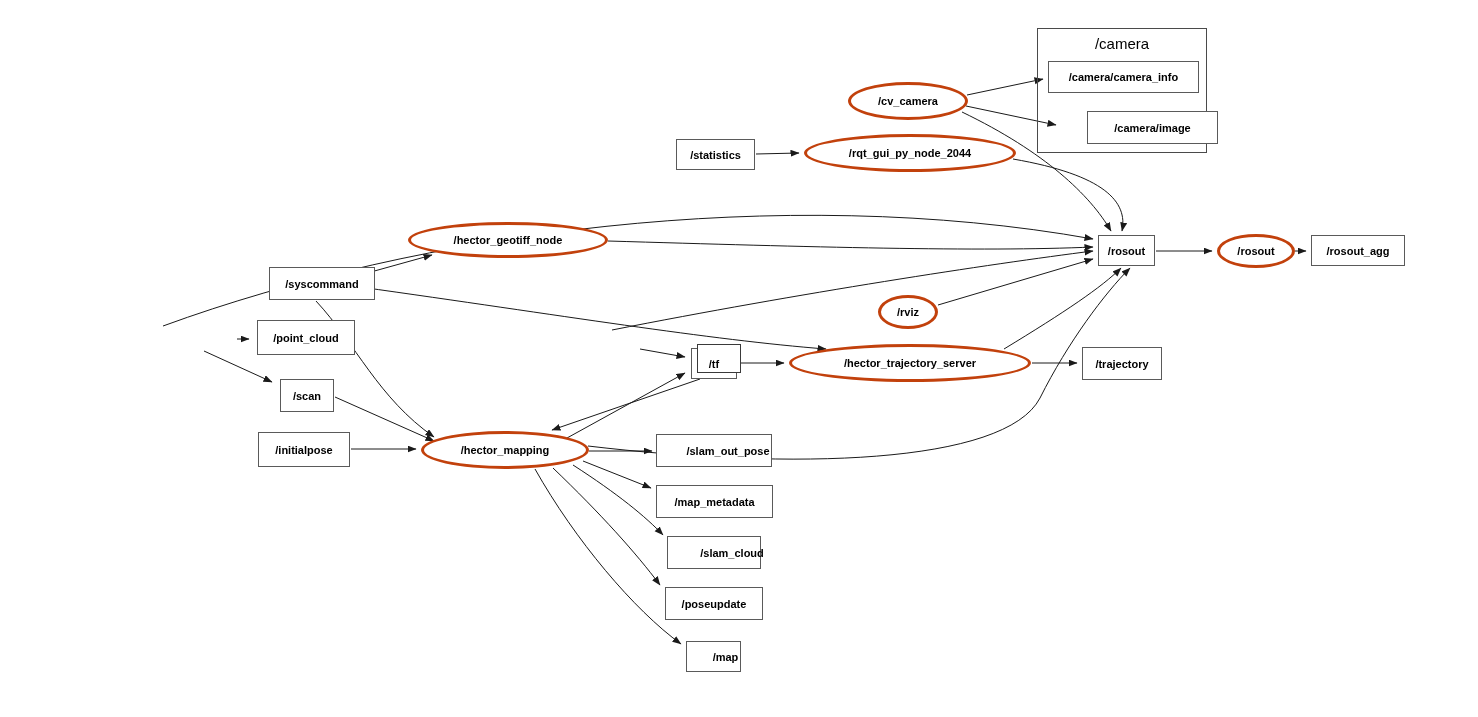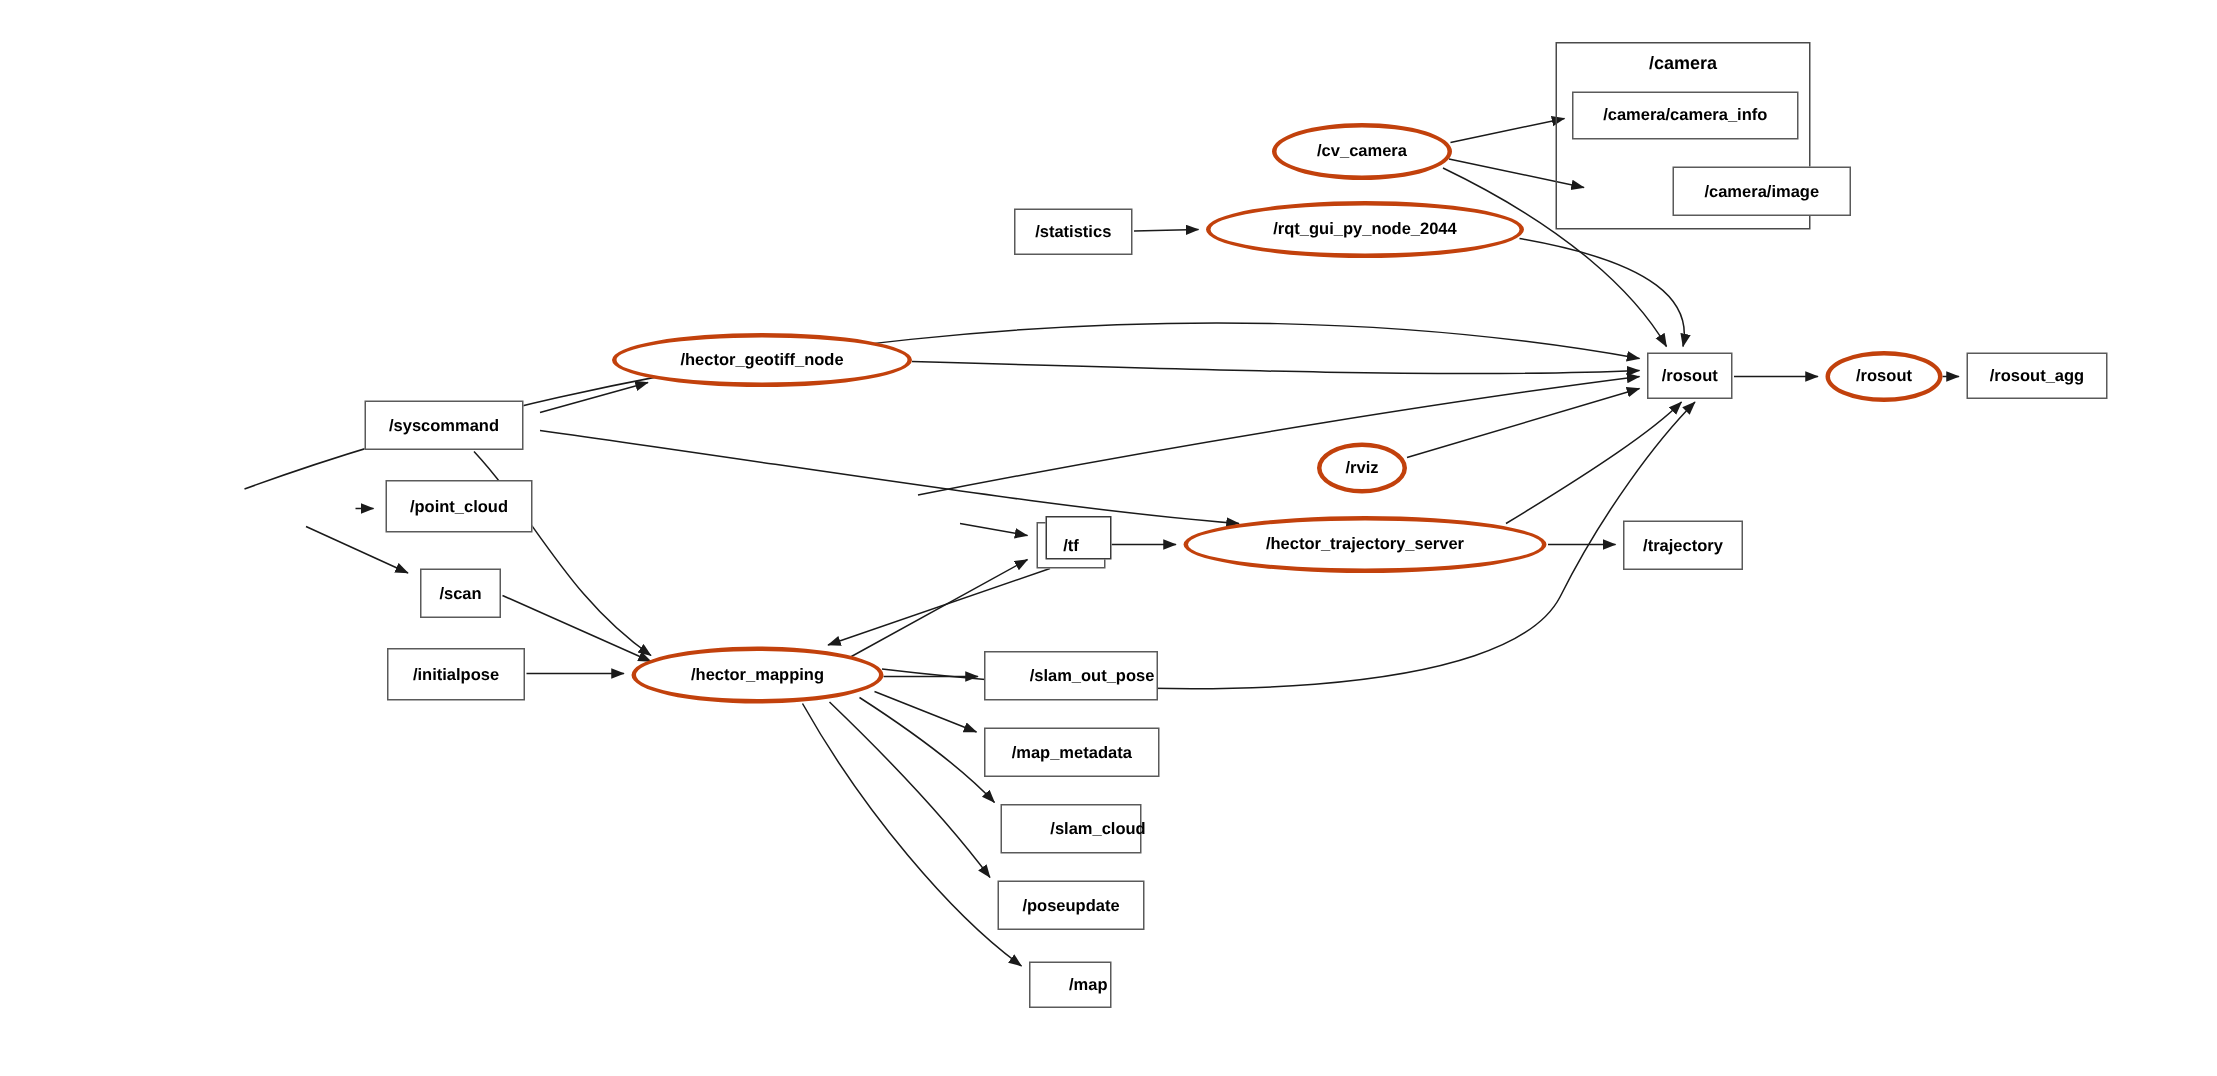--- a/index.html
+++ b/index.html
@@ -15,21 +15,21 @@
     box-sizing: border-box; background: #ffffff;
   }
   .ellipse { border: 3px solid #c2410c; border-radius: 50%; }
   .topic   { border: 1px solid #5a5a5a; }
   .group-box {
     position: absolute; box-sizing: border-box; border: 1px solid #4a4a4a;
     background: transparent;
   }
   .group-label {
     position: absolute; left: 0; right: 0; top: 6px; text-align: center;
-    font-size: 12px; font-weight: bold; color: #000;
+    font-size: 15px; font-weight: normal; color: #000;
   }
   .stacked { background: #ffffff; z-index: 2; }
   .stacked::before {
     content: ""; position: absolute; top: -5px; left: 5px;
     width: 100%; height: 100%; border: 1px solid #3a3a3a;
     box-sizing: border-box; z-index: -1; background: #ffffff;
   }
 </style>
 </head>
 <body>
@@ -74,23 +74,23 @@
       <path d="M1156,251 L1212,251" marker-end="url(#arrow)"></path>
       <path d="M1295,251 L1306,251" marker-end="url(#arrow)"></path>
     </g>
   </svg>
 
   <div class="group-box" style="left:1037px; top:28px; width:170px; height:125px;">
     <div class="group-label">/camera</div>
   </div>
 
   <div class="gnode topic" style="left:1048px; top:61px; width:151px; height:32px;">/camera/camera_info</div>
-  <div class="gnode topic" style="left:1115px; top:111px; width:119px; height:33px;">/camera/image</div>
+  <div class="gnode topic" style="left:1087px; top:111px; width:131px; height:33px;">/camera/image</div>
   <div class="gnode topic" style="left:676px; top:139px; width:79px; height:31px;">/statistics</div>
-  <div class="gnode topic" style="left:243px; top:267px; width:106px; height:33px;">/syscommand</div>
+  <div class="gnode topic" style="left:269px; top:267px; width:106px; height:33px;">/syscommand</div>
   <div class="gnode topic" style="left:257px; top:320px; width:98px; height:35px;">/point_cloud</div>
   <div class="gnode topic" style="left:280px; top:379px; width:54px; height:33px;">/scan</div>
   <div class="gnode topic" style="left:258px; top:432px; width:92px; height:35px;">/initialpose</div>
   <div class="gnode topic stacked" style="left:691px; top:348px; width:46px; height:31px;">/tf</div>
   <div class="gnode topic" style="left:1082px; top:347px; width:80px; height:33px;">/trajectory</div>
   <div class="gnode topic" style="left:1098px; top:235px; width:57px; height:31px;">/rosout</div>
   <div class="gnode topic" style="left:1311px; top:235px; width:94px; height:31px;">/rosout_agg</div>
   <div class="gnode topic" style="left:656px; top:434px; width:116px; height:33px;padding-left:28px;">/slam_out_pose</div>
   <div class="gnode topic" style="left:656px; top:485px; width:117px; height:33px;">/map_metadata</div>
   <div class="gnode topic" style="left:667px; top:536px; width:94px; height:33px;padding-left:36px;">/slam_cloud</div>

